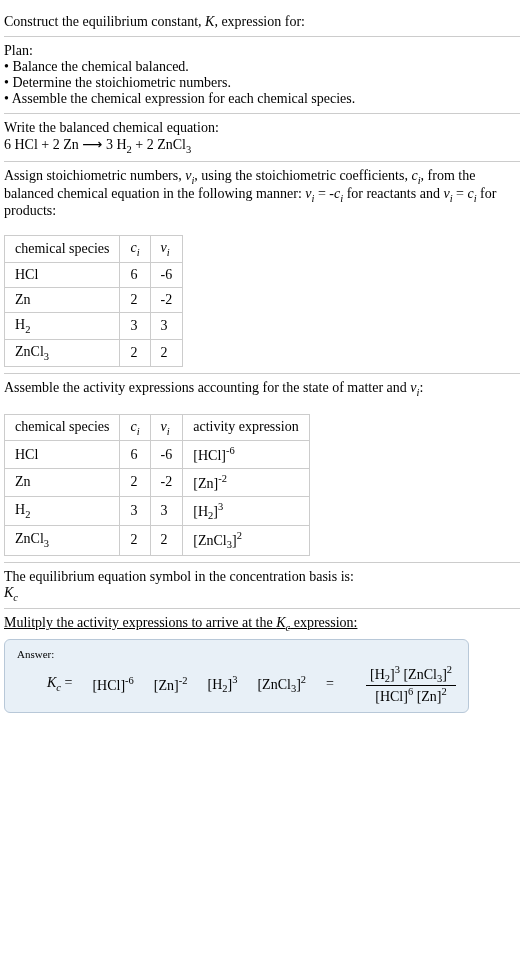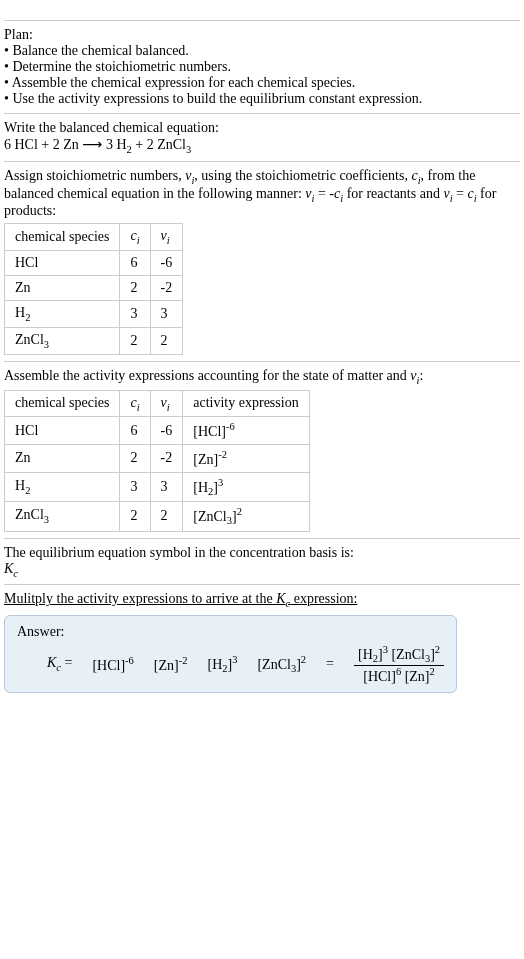--- a/index.html
+++ b/index.html
@@ -30,47 +30,48 @@
       vertical-align: super;
     }
     .italic {
       font-style: italic;
     }
     .arrow {
       font-family: serif;
     }
     table {
       border-collapse: collapse;
-      margin-top: 4px;
+      margin-top: 16px;
     }
     th, td {
       border: 1px solid #ccc;
       padding: 4px 10px;
       text-align: left;
       font-weight: normal;
     }
     th {
       background: #fff;
     }
     .answer-box {
       background: #e8f0f7;
       border: 1px solid #b8c8d8;
       border-radius: 6px;
       padding: 8px 12px;
       margin-top: 6px;
       display: inline-block;
     }
     .answer-label {
-      font-size: 14px;
+      font-size: 11px;
       margin-bottom: 4px;
     }
     .frac {
       display: inline-block;
       vertical-align: middle;
       text-align: center;
+      margin-left: 12px;
     }
     .frac .num {
       display: block;
       border-bottom: 1px solid #000;
       padding: 0 4px;
     }
     .frac .den {
       display: block;
       padding: 0 4px;
     }
@@ -78,28 +79,30 @@
       display: flex;
       align-items: center;
       gap: 20px;
       padding-left: 30px;
     }
   </style>
 </head>
 <body>
 
 <div class="section">
+  <div>
+    <span>Construct the equilibrium constant, <span class="italic">K</span>, expression for:</span>
+  </div>
 </div>
 
 <div class="section">
   <div>Plan:</div>
   <div>• Balance the chemical balanced.</div>
   <div>• Determine the stoichiometric numbers.</div>
   <div>• Assemble the chemical expression for each chemical species.</div>
-  <div>• Use the activity expressions to build the equilibrium constant expression.</div>
 </div>
 
 <div class="section">
   <div>Write the balanced chemical equation:</div>
   <div class="equation">
     6 HCl + 2 Zn <span class="arrow">⟶</span> 3 H<span class="sub">2</span> + 2 ZnCl<span class="sub">3</span>
   </div>
 </div>
 
 <div class="section">

